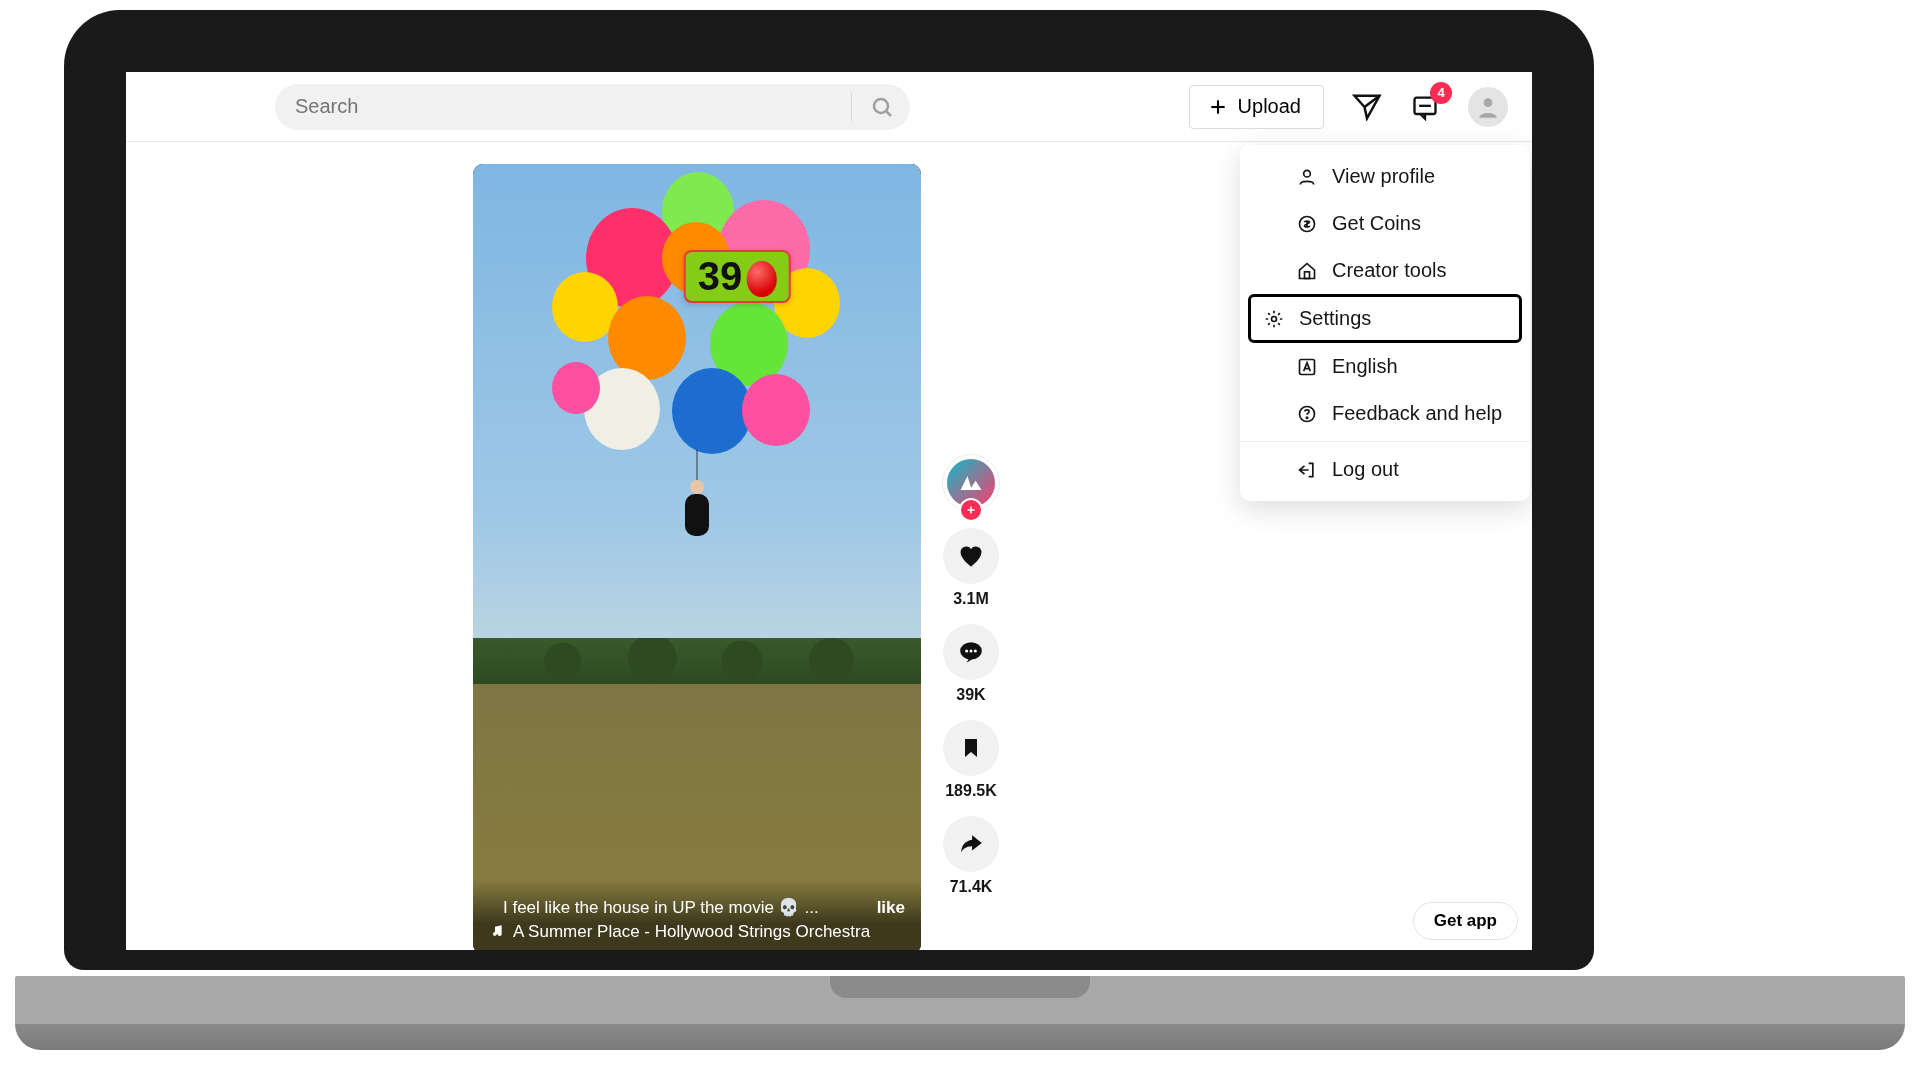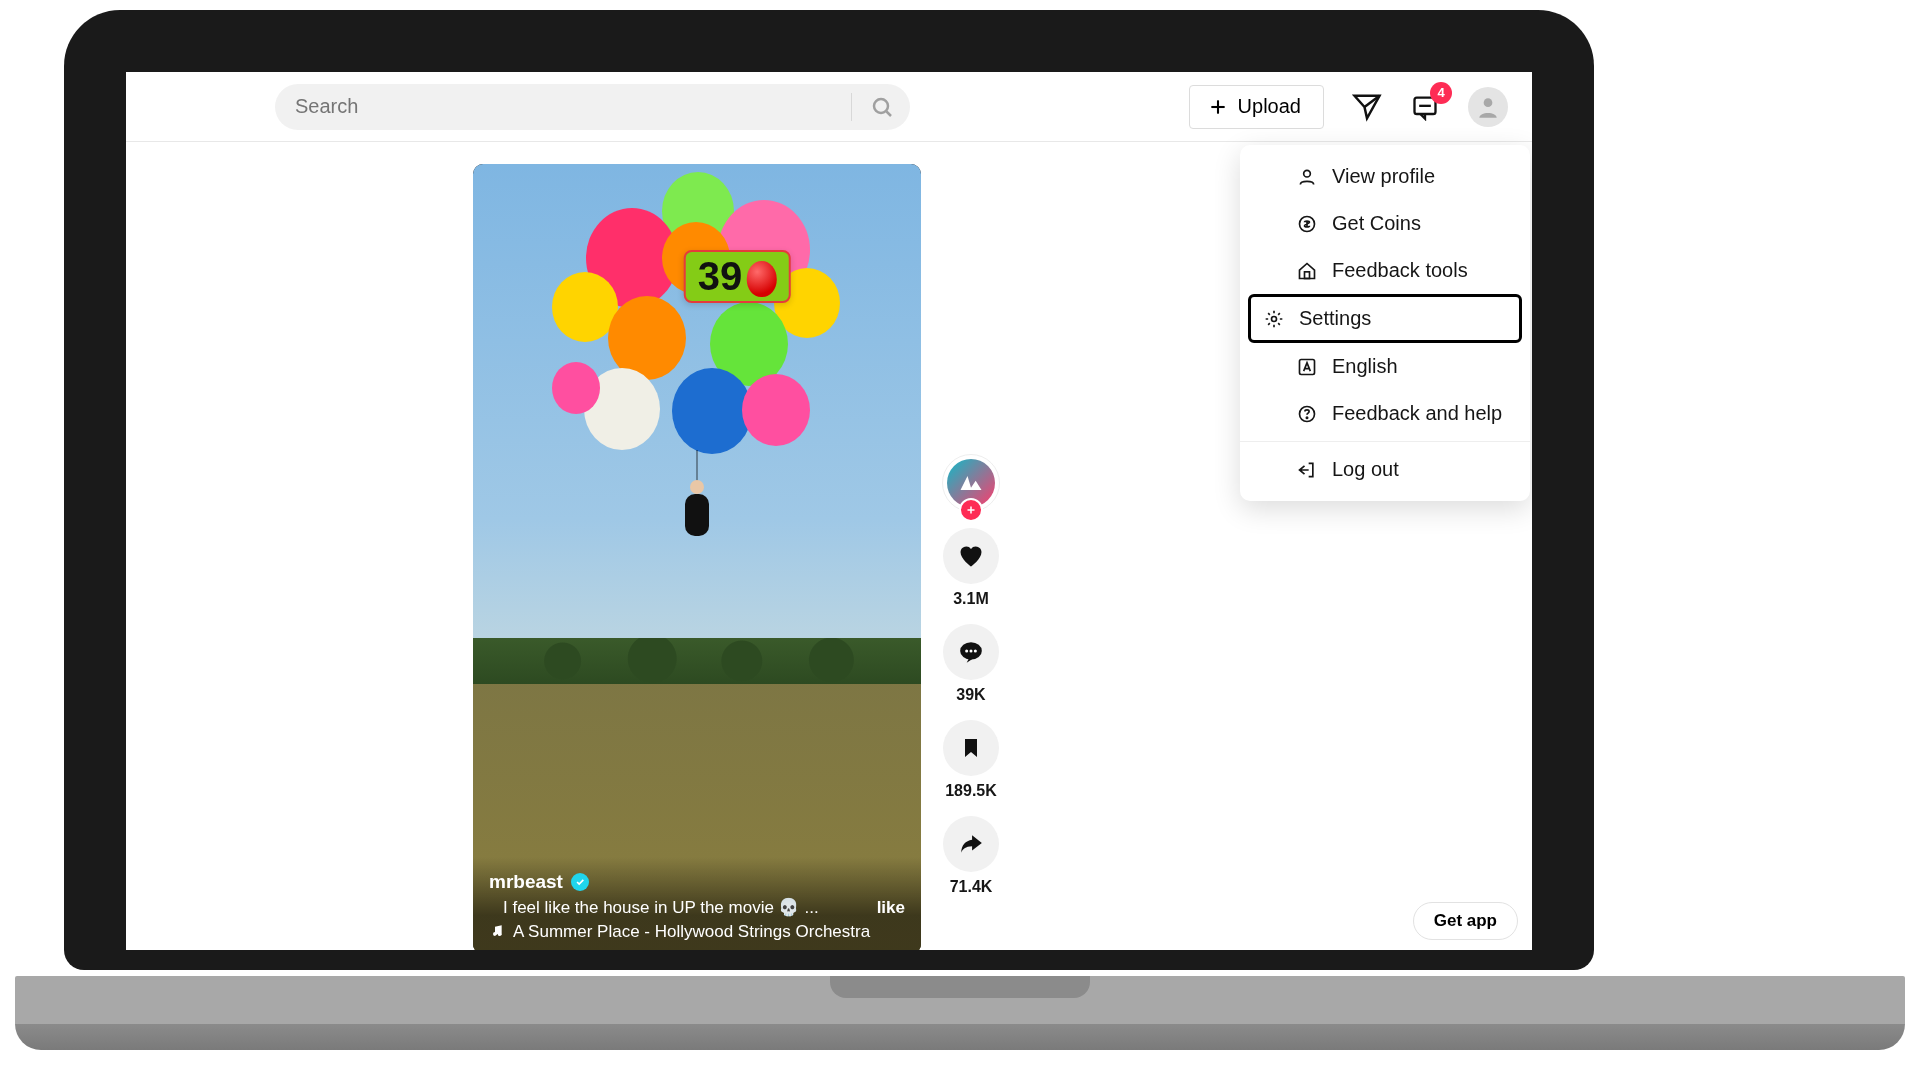--- a/index.html
+++ b/index.html
@@ -431,28 +431,20 @@
               <span class="red-balloon"></span>
             </div>
 
             <div class="strings"></div>
             <div class="person">
               <div class="head"></div>
               <div class="body"></div>
             </div>
 
             <div class="video-bottom">
-              <div class="author-row">
-                <span>mrbeast</span>
-                <span class="verified">
-                  <svg viewBox="0 0 24 24" width="10" height="10" fill="none" stroke="#fff" stroke-width="4">
-                      <polyline points="5 12 10 17 20 7"></polyline>
-                    </svg>
-                </span>
-              </div>
               <div class="caption-row">
                 <span>I feel like the house in UP the movie 💀 ...</span>
                 <span class="more-link">like</span>
               </div>
               <div class="music-row">
                 <svg viewBox="0 0 24 24" width="16" height="16" fill="currentColor">
                     <path d="M9 18 A3 3 0 1 1 9 12 V4 L19 2 V14 A3 3 0 1 1 17 12"></path>
                   </svg>
                 <span>A Summer Place - Hollywood Strings Orchestra</span>
               </div>
@@ -534,21 +526,21 @@
                 </span>
               <span>Get Coins</span>
             </div>
             <div class="dd-item">
               <span class="dd-icon">
                   <svg viewBox="0 0 24 24" width="20" height="20" fill="none" stroke="currentColor" stroke-width="2">
                     <path d="M3 11 L12 3 L21 11 V21 H3 Z"></path>
                     <rect x="9" y="13" width="6" height="8"></rect>
                   </svg>
                 </span>
-              <span>Feedback tools</span>
+              <span>Creator tools</span>
             </div>
             <div class="dd-item selected">
               <span class="dd-icon">
                   <svg viewBox="0 0 24 24" width="20" height="20" fill="none" stroke="currentColor" stroke-width="2">
                     <circle cx="12" cy="12" r="3"></circle>
                     <path d="M12 2 V5 M12 19 V22 M2 12 H5 M19 12 H22 M5 5 L7 7 M17 17 L19 19 M19 5 L17 7 M7 17 L5 19"></path>
                   </svg>
                 </span>
               <span>Settings</span>
             </div>

